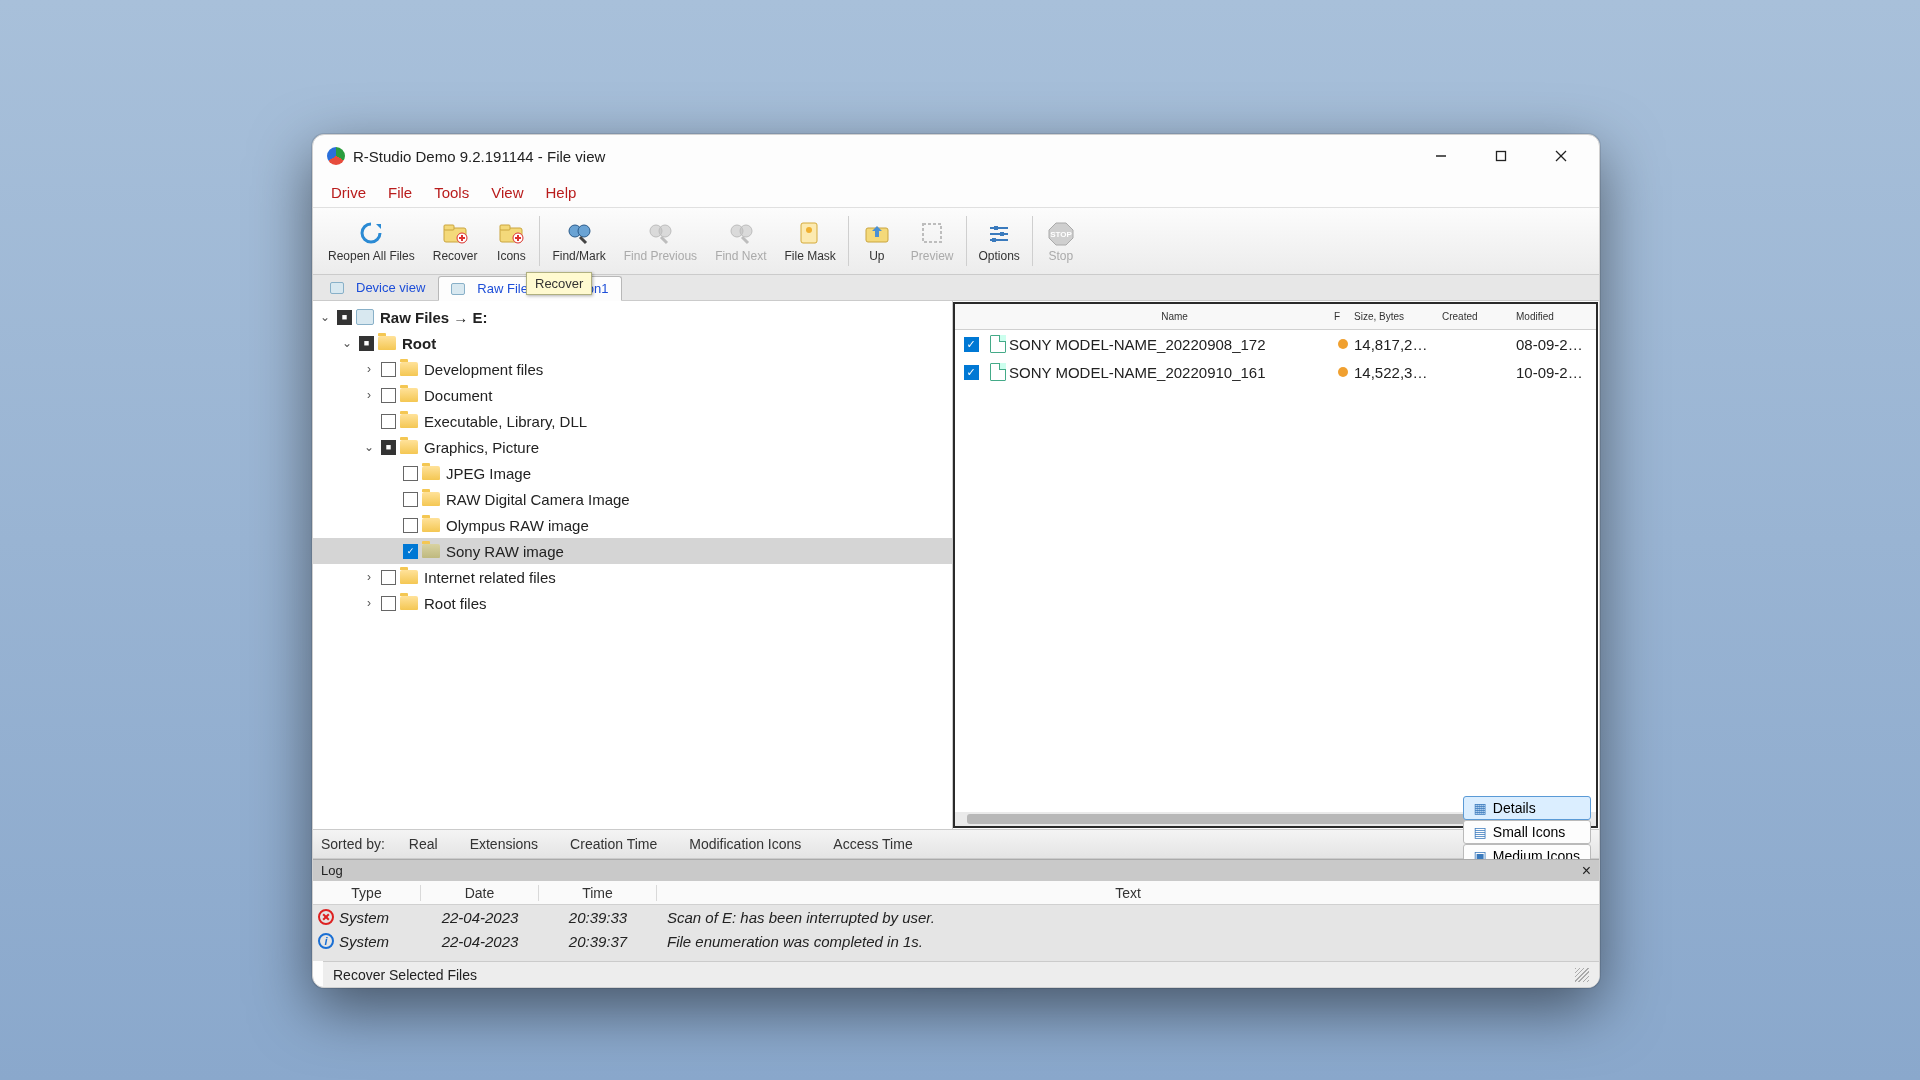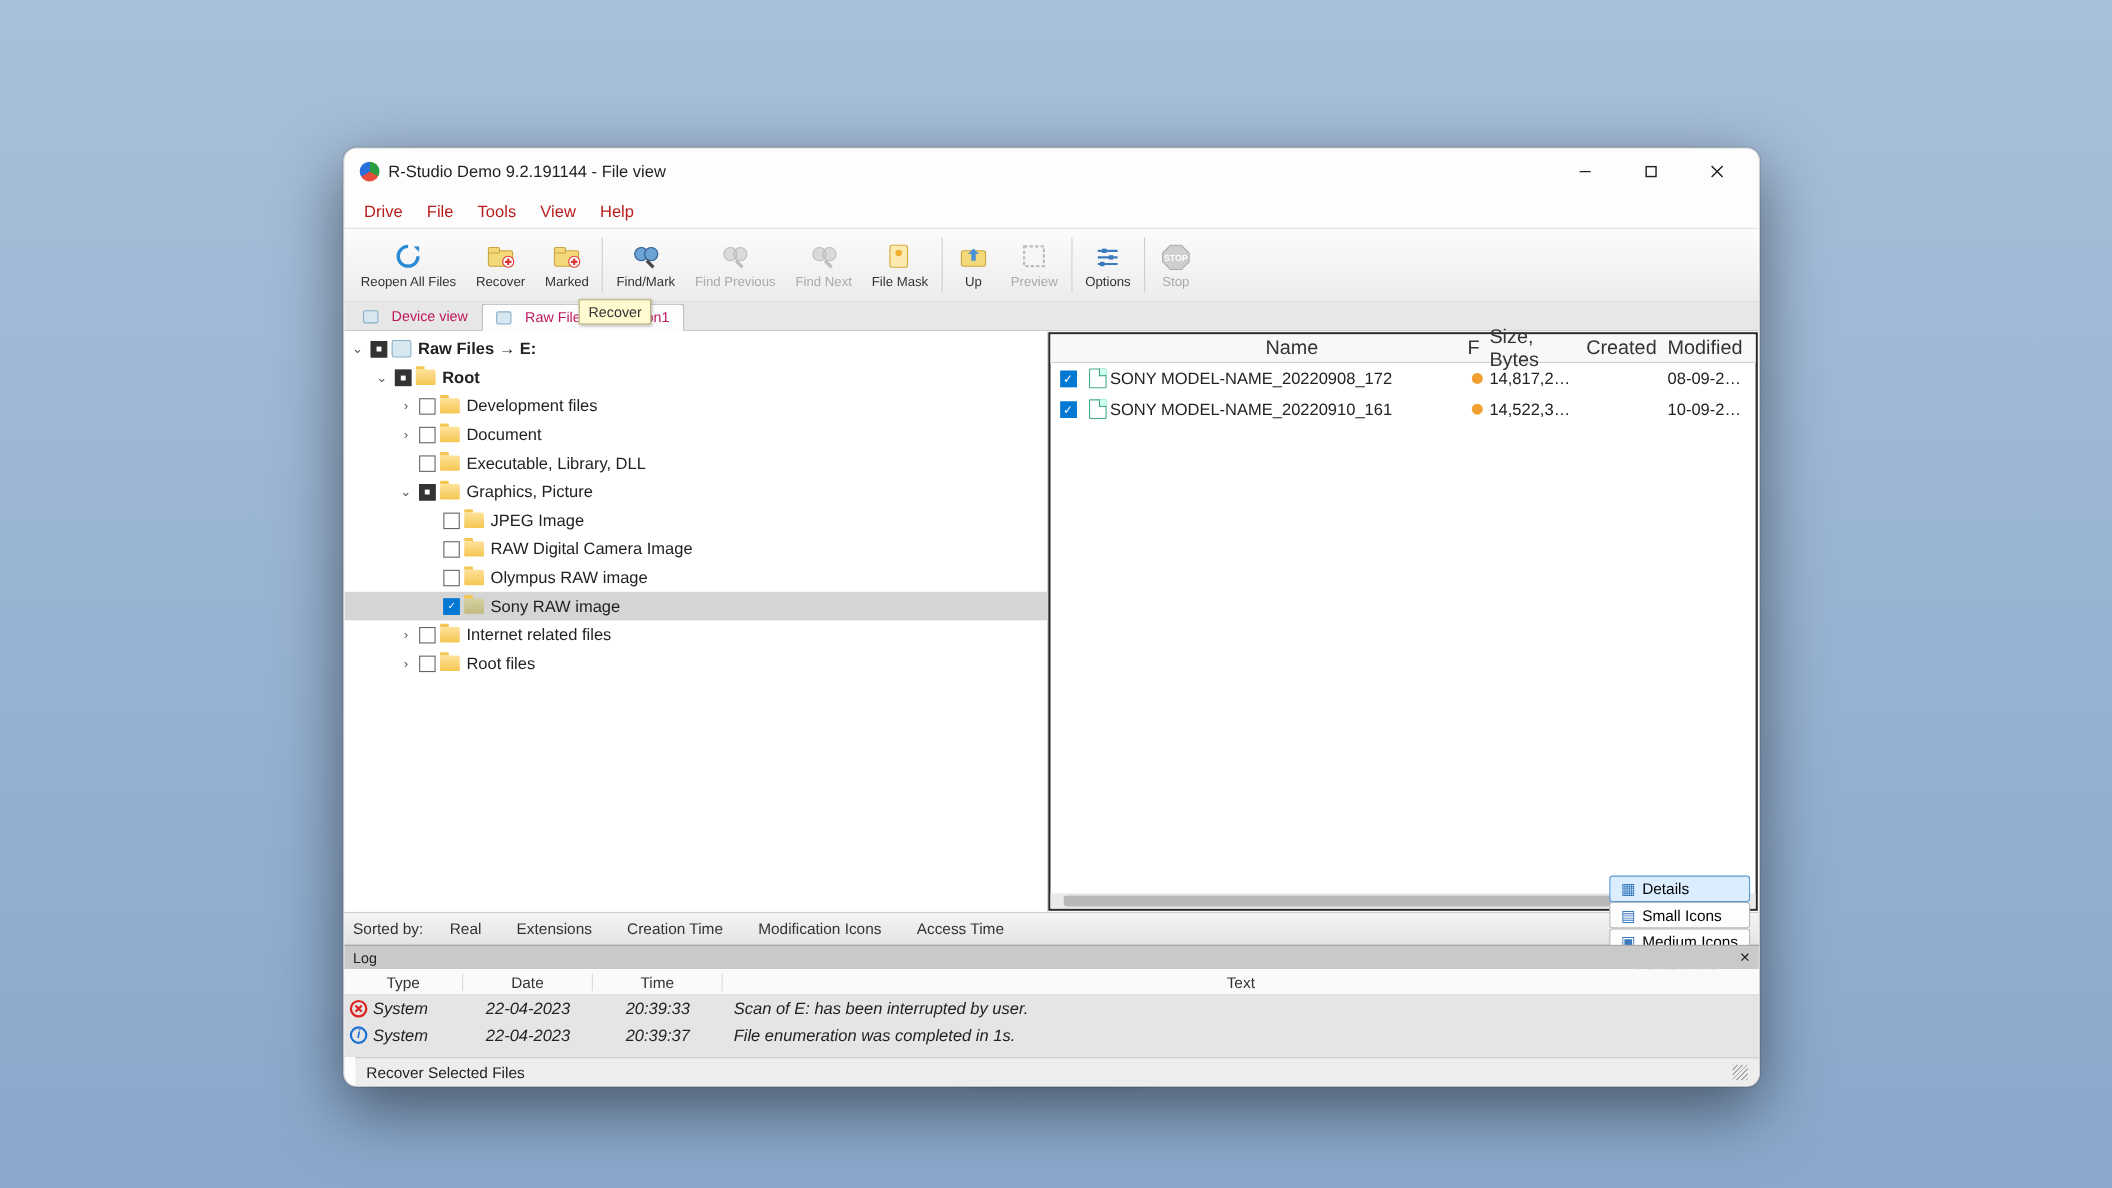--- a/index.html
+++ b/index.html
@@ -13,37 +13,37 @@
 .win-btn { width: 60px; height: 42px; display: flex; align-items: center; justify-content: center; color: #222; cursor: pointer; }
 .menubar { height: 30px; display: flex; align-items: center; padding: 0 8px; gap: 2px; }
 .menu-item { padding: 3px 10px; font-size: 15px; color: #b91c1c; cursor: pointer; }
 .toolbar { height: 68px; background: linear-gradient(180deg, #fcfcfc, #ececec); border-top: 1px solid #e0e0e0; border-bottom: 1px solid #cbcbcb; display: flex; align-items: center; padding: 0 6px; }
 .tool-btn { height: 60px; padding: 2px 8px; display: flex; flex-direction: column; align-items: center; justify-content: center; gap: 2px; font-size: 12px; color: #333; cursor: pointer; border: 1px solid transparent; border-radius: 2px; }
 .tool-btn.disabled { color: #aaa; cursor: default; }
 .tool-sep { width: 1px; height: 50px; background: #cfcfcf; margin: 0 3px; }
 .tool-ico { width: 32px; height: 28px; display: flex; align-items: center; justify-content: center; }
 .tooltip { position: absolute; left: 526px; top: 272px; background: #fffad0; border: 1px solid #b0b080; padding: 3px 8px; font-size: 13px; color: #333; box-shadow: 1px 1px 3px rgba(0,0,0,0.3); }
 .tabbar { height: 26px; background: #e7e7e7; border-bottom: 1px solid #cbcbcb; display: flex; align-items: stretch; padding-left: 4px; }
-.tab { display: flex; align-items: center; gap: 6px; padding: 0 12px; font-size: 13px; color: #be185d; background: #e7e7e7; border: 1px solid transparent; cursor: pointer; }
+.tab { display: flex; align-items: center; gap: 6px; padding: 0 12px; font-size: 13px; color: #1d4ed8; background: #e7e7e7; border: 1px solid transparent; cursor: pointer; }
 .tab.active { background: #fdfdfd; border: 1px solid #b8b8b8; border-bottom-color: #fdfdfd; border-radius: 3px 3px 0 0; position: relative; top: 1px; }
 .body-split { flex: 1; display: flex; min-height: 0; }
 .tree-pane { width: 640px; border-right: 1px solid #cbcbcb; overflow: auto; background: #fff; }
 .tree { padding: 3px 0; font-size: 15px; color: #222; }
 .tree-row { display: flex; align-items: center; height: 26px; padding-right: 8px; white-space: nowrap; cursor: pointer; }
 .tree-row.selected { background: #d5d5d5; }
 .exp { width: 16px; text-align: center; color: #555; font-size: 12px; user-select: none; }
 .cbox { width: 15px; height: 15px; border: 1px solid #666; margin: 0 4px; display: inline-flex; align-items: center; justify-content: center; font-size: 11px; background: #fff; }
 .cbox.checked { background: #0078d4; border-color: #0078d4; color: #fff; }
 .cbox.tri { background: #333; border-color: #333; }
 .fld-ico { width: 18px; height: 14px; background: linear-gradient(180deg,#ffe29a,#f4c753); border-radius: 2px 2px 1px 1px; margin-right: 6px; position: relative; }
 .fld-ico::before { content: ""; position: absolute; top: -3px; left: 0; width: 8px; height: 3px; background: #f4c753; border-radius: 1px 1px 0 0; }
 .fld-ico.dim { background: linear-gradient(180deg,#d8d2a2,#bfb97f); }
 .raw-ico { width: 18px; height: 16px; background: #d8e8f0; border: 1px solid #88b0c8; border-radius: 2px; margin-right: 6px; }
 .file-pane { flex: 1; display: flex; flex-direction: column; border: 2px solid #2a2a2a; margin: 1px 1px 1px 0; background: #fff; }
-.file-head { height: 26px; display: flex; align-items: center; background: #f8f8f8; border-bottom: 1px solid #d0d0d0; font-size: 18px; color: #333; }
+.file-head { height: 26px; display: flex; align-items: center; background: #f8f8f8; border-bottom: 1px solid #d0d0d0; font-size: 10px; color: #333; }
 .fh-check { width: 32px; }
 .fh-ico { width: 22px; }
 .fh-name { flex: 1; padding-left: 6px; }
 .fh-f { width: 20px; }
 .fh-size { width: 88px; }
 .fh-created { width: 74px; }
 .fh-modified { width: 80px; }
 .file-list { flex: 1; overflow: auto; }
 .file-row { display: flex; align-items: center; height: 28px; font-size: 15px; color: #222; }
 .fr-check { width: 32px; display: flex; justify-content: center; }
@@ -147,21 +147,21 @@
       <div class="tool-btn">
         <div class="tool-ico">
           <svg width="30" height="26">
             <rect x="4" y="8" width="22" height="14" rx="2" fill="#f4d97a" stroke="#caa53e"></rect>
             <rect x="4" y="5" width="10" height="5" rx="1" fill="#f4d97a" stroke="#caa53e"></rect>
             <circle cx="22" cy="18" r="5" fill="#fff" stroke="#d33"></circle>
             <line x1="19" y1="18" x2="25" y2="18" stroke="#d33" stroke-width="2"></line>
             <line x1="22" y1="15" x2="22" y2="21" stroke="#d33" stroke-width="2"></line>
           </svg>
         </div>
-        <span>Marked</span>
+        <span>Icons</span>
       </div>
       <div class="tool-sep"></div>
       <div class="tool-btn">
         <div class="tool-ico">
           <svg width="30" height="26">
             <circle cx="11" cy="11" r="6" fill="#6aa3d4" stroke="#2a5a8a"></circle>
             <circle cx="20" cy="11" r="6" fill="#6aa3d4" stroke="#2a5a8a"></circle>
             <line x1="16" y1="17" x2="22" y2="23" stroke="#444" stroke-width="3"></line>
           </svg>
         </div>

